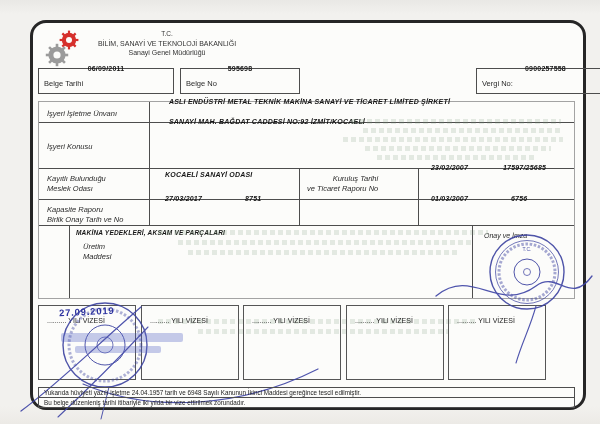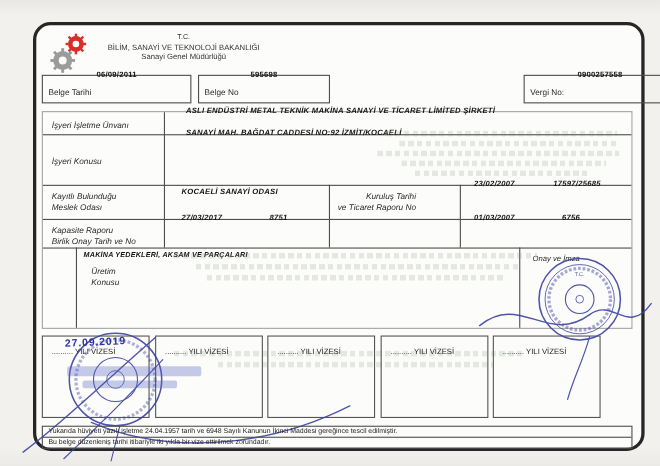--- a/index.html
+++ b/index.html
@@ -123,21 +123,21 @@
       <div>Kapasite Raporu</div>
       <div>Birlik Onay Tarih ve No</div>
     </div>
     <div class="abs val" style="left:126px;top:93px;">27/03/2017</div>
     <div class="abs val" style="left:206px;top:93px;">8751</div>
     <div class="abs val" style="left:392px;top:93px;">01/03/2007</div>
     <div class="abs val" style="left:472px;top:93px;">6756</div>
 
     <div class="abs lbl" style="left:8px;top:140px;margin-left:36px;">
       <div>Üretim</div>
-      <div>Konusu</div>
+      <div>Maddesi</div>
     </div>
     <div class="abs val" style="left:37px;top:127px;font-size:6.5px;">MAKİNA YEDEKLERİ, AKSAM VE PARÇALARI</div>
     <div class="abs lbl" style="left:445px;top:129px;font-size:7px;">Onay ve İmza</div>
   </div>
 
   <div class="bleed" style="left:318px;top:96px;width:210px;"></div>
   <div class="bleed" style="left:330px;top:105px;width:198px;"></div>
   <div class="bleed" style="left:310px;top:114px;width:220px;"></div>
   <div class="bleed" style="left:332px;top:123px;width:186px;"></div>
   <div class="bleed" style="left:344px;top:132px;width:160px;"></div>

